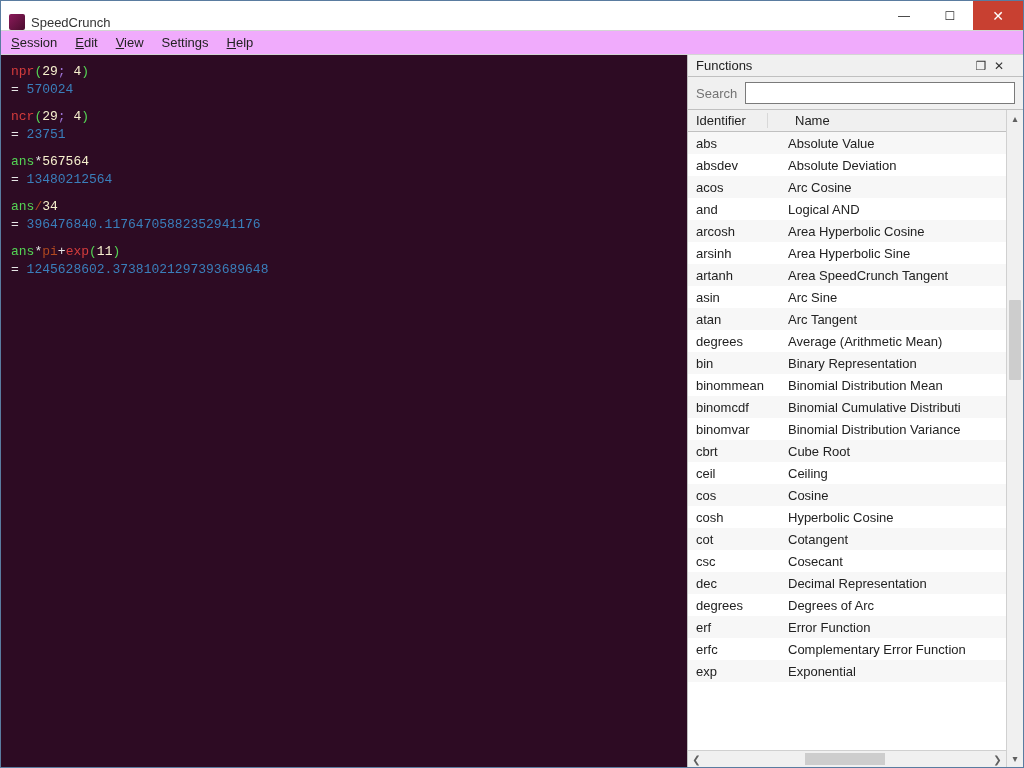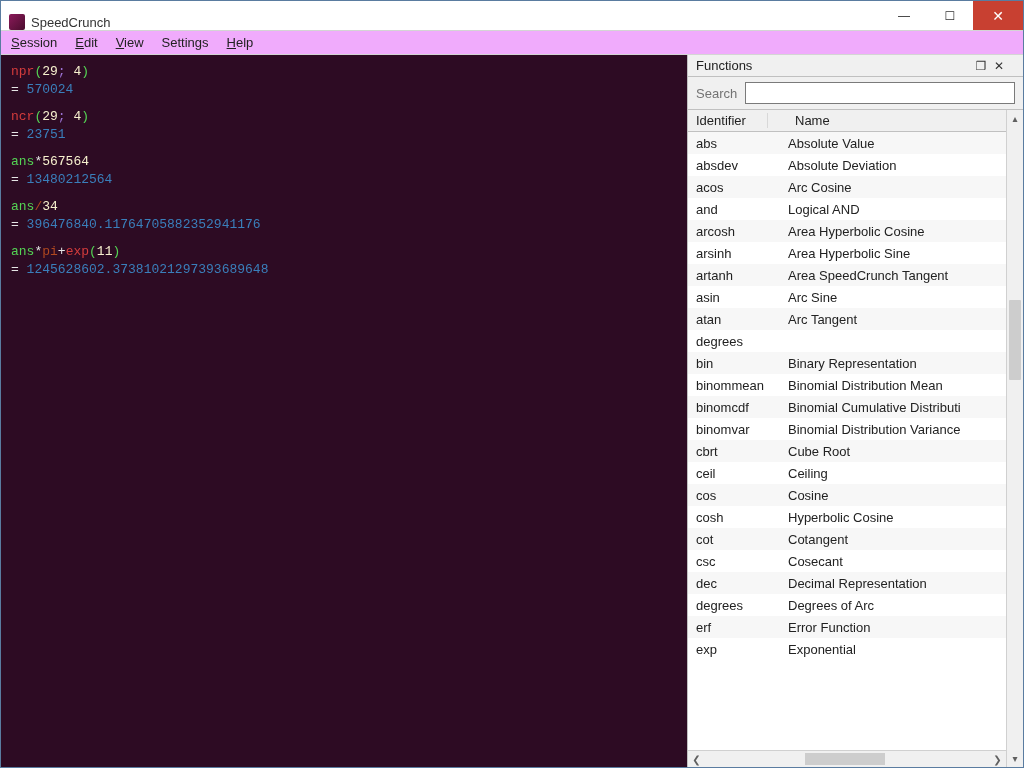--- a/index.html
+++ b/index.html
@@ -249,20 +249,21 @@
             <div class="tr">
               <div class="td id">asin</div>
               <div class="td name">Arc Sine</div>
             </div>
             <div class="tr">
               <div class="td id">atan</div>
               <div class="td name">Arc Tangent</div>
             </div>
             <div class="tr">
               <div class="td id">degrees</div>
+              <div class="td name">Average (Arithmetic Mean)</div>
             </div>
             <div class="tr">
               <div class="td id">bin</div>
               <div class="td name">Binary Representation</div>
             </div>
             <div class="tr">
               <div class="td id">binommean</div>
               <div class="td name">Binomial Distribution Mean</div>
             </div>
             <div class="tr">
@@ -301,20 +302,24 @@
               <div class="td id">dec</div>
               <div class="td name">Decimal Representation</div>
             </div>
             <div class="tr">
               <div class="td id">degrees</div>
               <div class="td name">Degrees of Arc</div>
             </div>
             <div class="tr">
               <div class="td id">erf</div>
               <div class="td name">Error Function</div>
+            </div>
+            <div class="tr">
+              <div class="td id">erfc</div>
+              <div class="td name">Complementary Error Function</div>
             </div>
             <div class="tr">
               <div class="td id">exp</div>
               <div class="td name">Exponential</div>
             </div>
           </div>
         <div class="hscroll">
           <div class="arrow">❮</div>
           <div class="track">
               <div class="thumb"></div>

